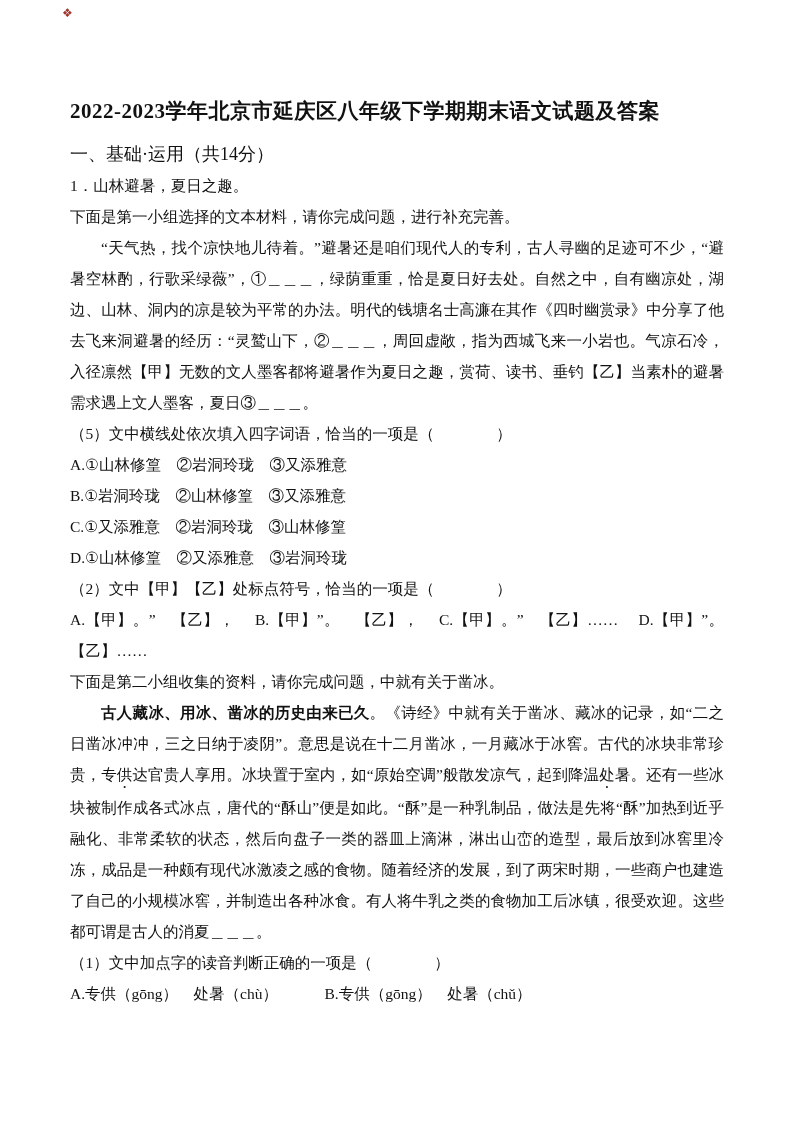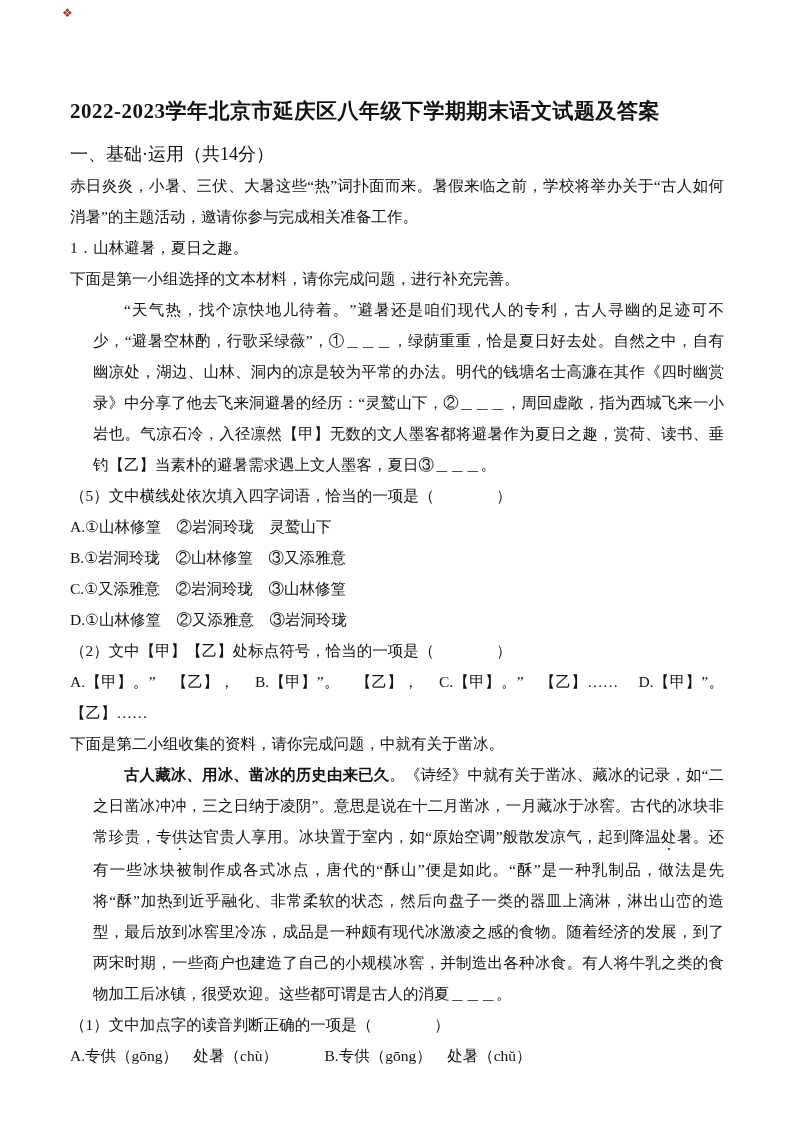--- a/index.html
+++ b/index.html
@@ -35,21 +35,21 @@
   .section-heading {
     font-size: 18px;
     font-weight: normal;
     line-height: 31px;
   }
   p.line, p.para {
     font-size: 15.5px;
     line-height: 31px;
     text-align: justify;
   }
-  p.para.indent { text-indent: 2em; margin-left: 23px; }
+  p.para.indent { text-indent: 2em; }
   .lead-emphasis {
     font-weight: bold;
     text-underline-offset: 3px;
   }
   .dot {
     -webkit-text-emphasis: filled dot;
     text-emphasis: filled dot;
     -webkit-text-emphasis-position: under;
     text-emphasis-position: under right;
   }
@@ -58,31 +58,30 @@
 <body>
 
 <div class="page">
 
   <div class="corner-mark">❖</div>
 
   <h1 class="doc-title">2022-2023学年北京市延庆区八年级下学期期末语文试题及答案</h1>
 
   <h2 class="section-heading">一、基础·运用（共14分）</h2>
 
-  <p class="para">赤日炎炎，小暑、三伏、大暑这些“热”词扑面而来。暑假来临之前，学校将举办关于“古人如何消暑”的主题活动，邀请你参与完成相关准备工作。</p>
 
   <p class="line">1．山林避暑，夏日之趣。</p>
 
   <p class="line">下面是第一小组选择的文本材料，请你完成问题，进行补充完善。</p>
 
   <p class="para indent">“天气热，找个凉快地儿待着。”避暑还是咱们现代人的专利，古人寻幽的足迹可不少，“避暑空林酌，行歌采绿薇”，①＿＿＿，绿荫重重，恰是夏日好去处。自然之中，自有幽凉处，湖边、山林、洞内的凉是较为平常的办法。明代的钱塘名士高濂在其作《四时幽赏录》中分享了他去飞来洞避暑的经历：“灵鹫山下，②＿＿＿，周回虚敞，指为西城飞来一小岩也。气凉石冷，入径凛然【甲】无数的文人墨客都将避暑作为夏日之趣，赏荷、读书、垂钓【乙】当素朴的避暑需求遇上文人墨客，夏日③＿＿＿。</p>
 
   <p class="line">（5）文中横线处依次填入四字词语，恰当的一项是（　　　　）</p>
 
-  <p class="line">A.①山林修篁　②岩洞玲珑　灵鹫山下</p>
+  <p class="line">A.①山林修篁　②岩洞玲珑　③又添雅意</p>
   <p class="line">B.①岩洞玲珑　②山林修篁　③又添雅意</p>
   <p class="line">C.①又添雅意　②岩洞玲珑　③山林修篁</p>
   <p class="line">D.①山林修篁　②又添雅意　③岩洞玲珑</p>
 
   <p class="line">（2）文中【甲】【乙】处标点符号，恰当的一项是（　　　　）</p>
 
   <p class="line">A.【甲】。”　【乙】，　 B.【甲】”。　【乙】，　 C.【甲】。”　【乙】……　 D.【甲】”。　【乙】……</p>
 
 
   <p class="line">下面是第二小组收集的资料，请你完成问题，中就有关于凿冰。</p>

